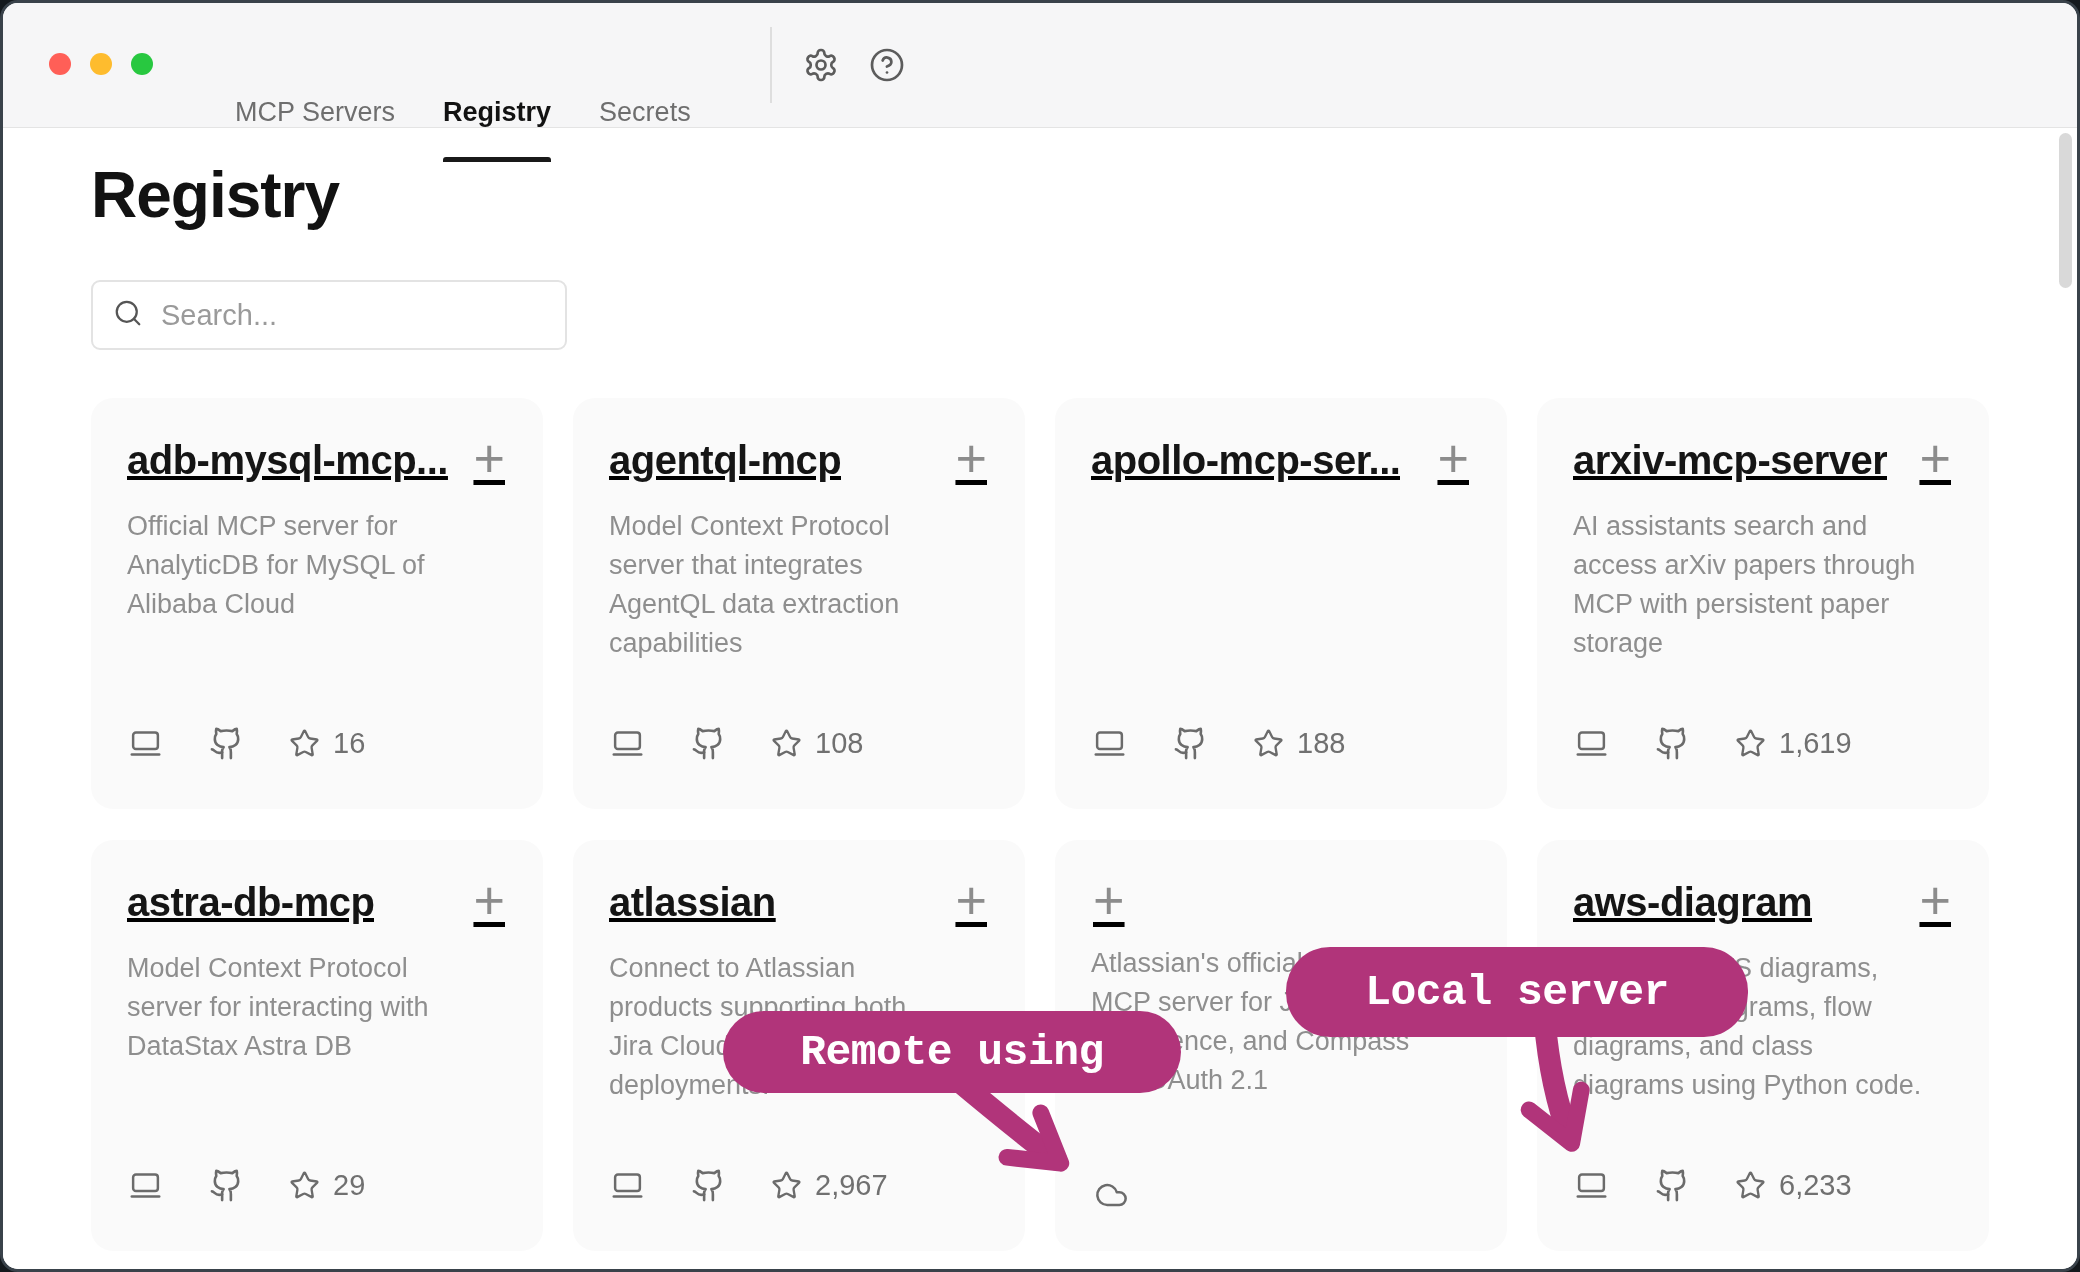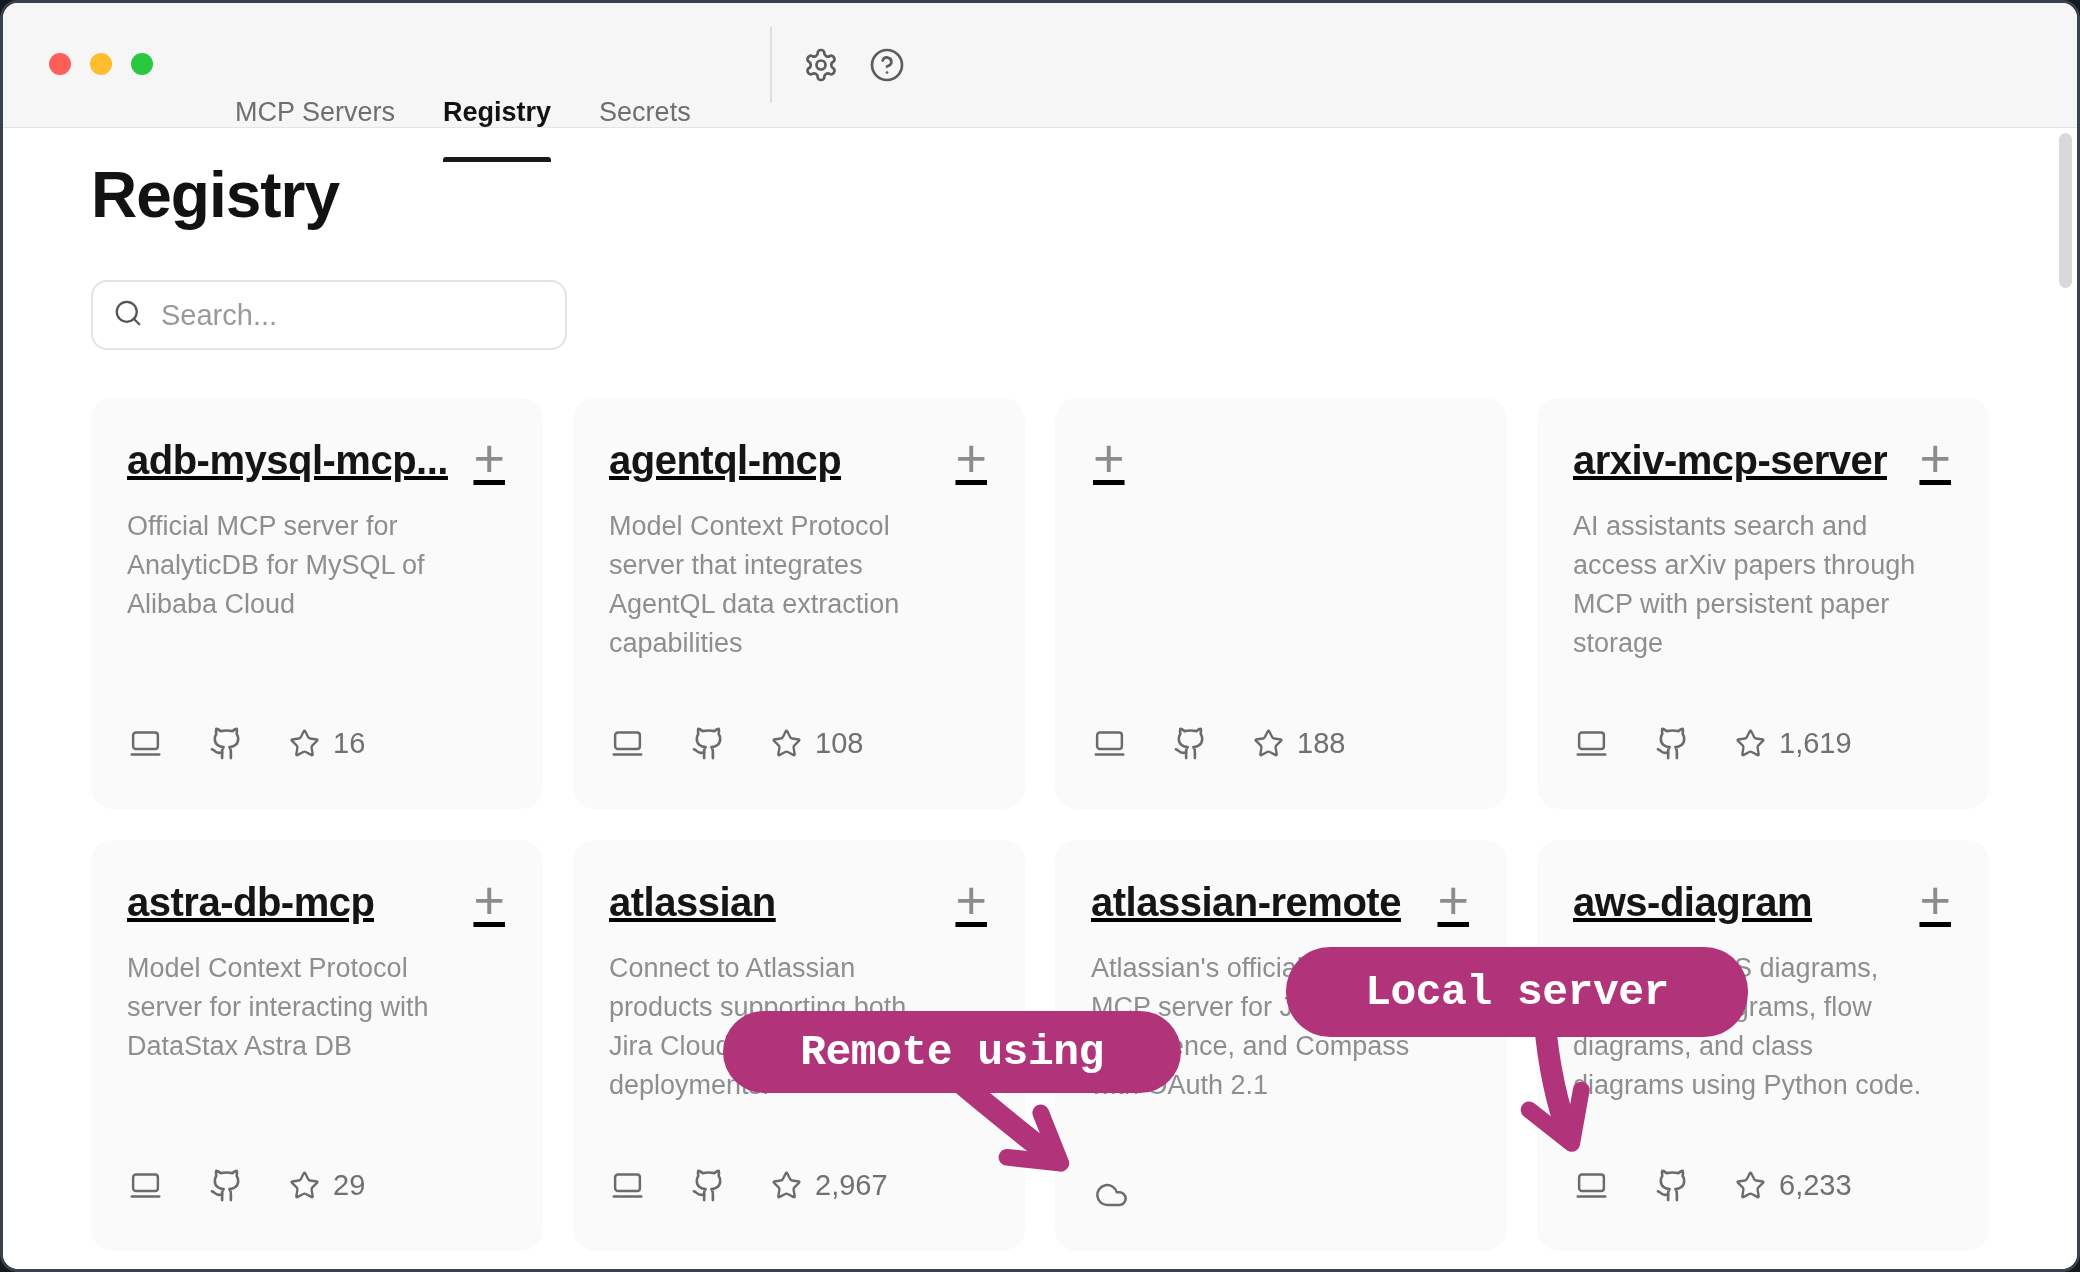--- a/index.html
+++ b/index.html
@@ -19,21 +19,21 @@
   .tab.active::after { content:""; position:absolute; left:0; right:0; bottom:-38px; height:9px; background:#191919; border-radius:3px; }
   .tb-divider { position:absolute; left:767px; top:24px; height:76px; width:2px; background:#dedede; }
   .tb-icon-btn { position:absolute; top:44px; width:38px; height:38px; background:none; border:none; color:#5c5c5c; cursor:pointer; }
   .tb-icon-btn svg { width:36px; height:36px; }
   #settingsBtn { left:799px; }
   #helpBtn { left:865px; }
 
   
   .content { position:relative; height:1141px; background:#fff; }
   h1.page-title { margin:34px 0 0 88px; font-size:64px; line-height:66px; font-weight:800; letter-spacing:-1px; color:#121212; }
-  .searchbox { margin:52px 0 0 88px; width:476px; height:70px; border:2px solid #e3e3e3; border-radius:16px; background:#fff; display:flex; align-items:center; padding:0 20px; gap:18px; }
+  .searchbox { margin:52px 0 0 88px; width:476px; height:70px; border:2px solid #e3e3e3; border-radius:9px; background:#fff; display:flex; align-items:center; padding:0 20px; gap:18px; }
   .searchbox svg { width:30px; height:30px; color:#555; flex:0 0 auto; }
   .searchbox input { border:none; outline:none; font-size:29px; color:#333; width:100%; font-family:"Liberation Sans", sans-serif; background:transparent; }
   .searchbox input::placeholder { color:#9a9a9a; }
 
   .grid { margin:48px 88px 0 88px; display:grid; grid-template-columns:repeat(4,452px); column-gap:30px; row-gap:31px; }
   .card { position:relative; width:452px; height:411px; background:#fafafa; border-radius:22px; padding:40px 36px; }
   .card-head { display:flex; justify-content:space-between; align-items:flex-start;text-decoration:underline; }
   .card-title { font-size:40px; font-weight:700; color:#151515; letter-spacing:-0.5px; white-space:nowrap; overflow:hidden; }
   .add-btn { background:none; border:none; font-size:54px; line-height:40px; font-weight:200; color:#8c8c8c; cursor:pointer; padding:0 2px; font-family:"Liberation Sans", sans-serif; }
   .card-desc { margin-top:24px; font-size:27px; line-height:39px; color:#8e8e8e; white-space:pre-line; }
@@ -166,20 +166,21 @@
                 </svg>
               </span>
               <span class="star-count">108</span>
             </span>
         </div>
 
       </div>
 
       <div class="card">
         <div class="card-head">
+            <div class="card-title">apollo-mcp-ser...</div>
           <button class="add-btn">+</button>
           </div>
         <div class="card-footer footer-local">
           <span>
               <svg width="37" height="33" viewBox="0 0 24 24" fill="none" stroke="currentColor" stroke-width="1.8" stroke-linecap="round" stroke-linejoin="round">
                 <rect width="18" height="12" x="3" y="4" rx="2"></rect>
                 <path d="M2 20h20"></path>
               </svg>
             </span>
           <span>
@@ -296,21 +297,20 @@
                 </svg>
               </span>
               <span class="star-count">2,967</span>
             </span>
         </div>
 
       </div>
 
       <div class="card">
         <div class="card-head">
-            <div class="card-title">atlassian-remote</div>
           <button class="add-btn">+</button>
           </div>
         <div class="card-desc">Atlassian's official remote
 MCP server for Jira,
 Confluence, and Compass
 with OAuth 2.1</div>
 
         <div class="card-footer footer-remote">
             <span>
               <svg width="41" height="34" viewBox="0 0 24 24" fill="none" stroke="currentColor" stroke-width="1.8" stroke-linecap="round" stroke-linejoin="round">

